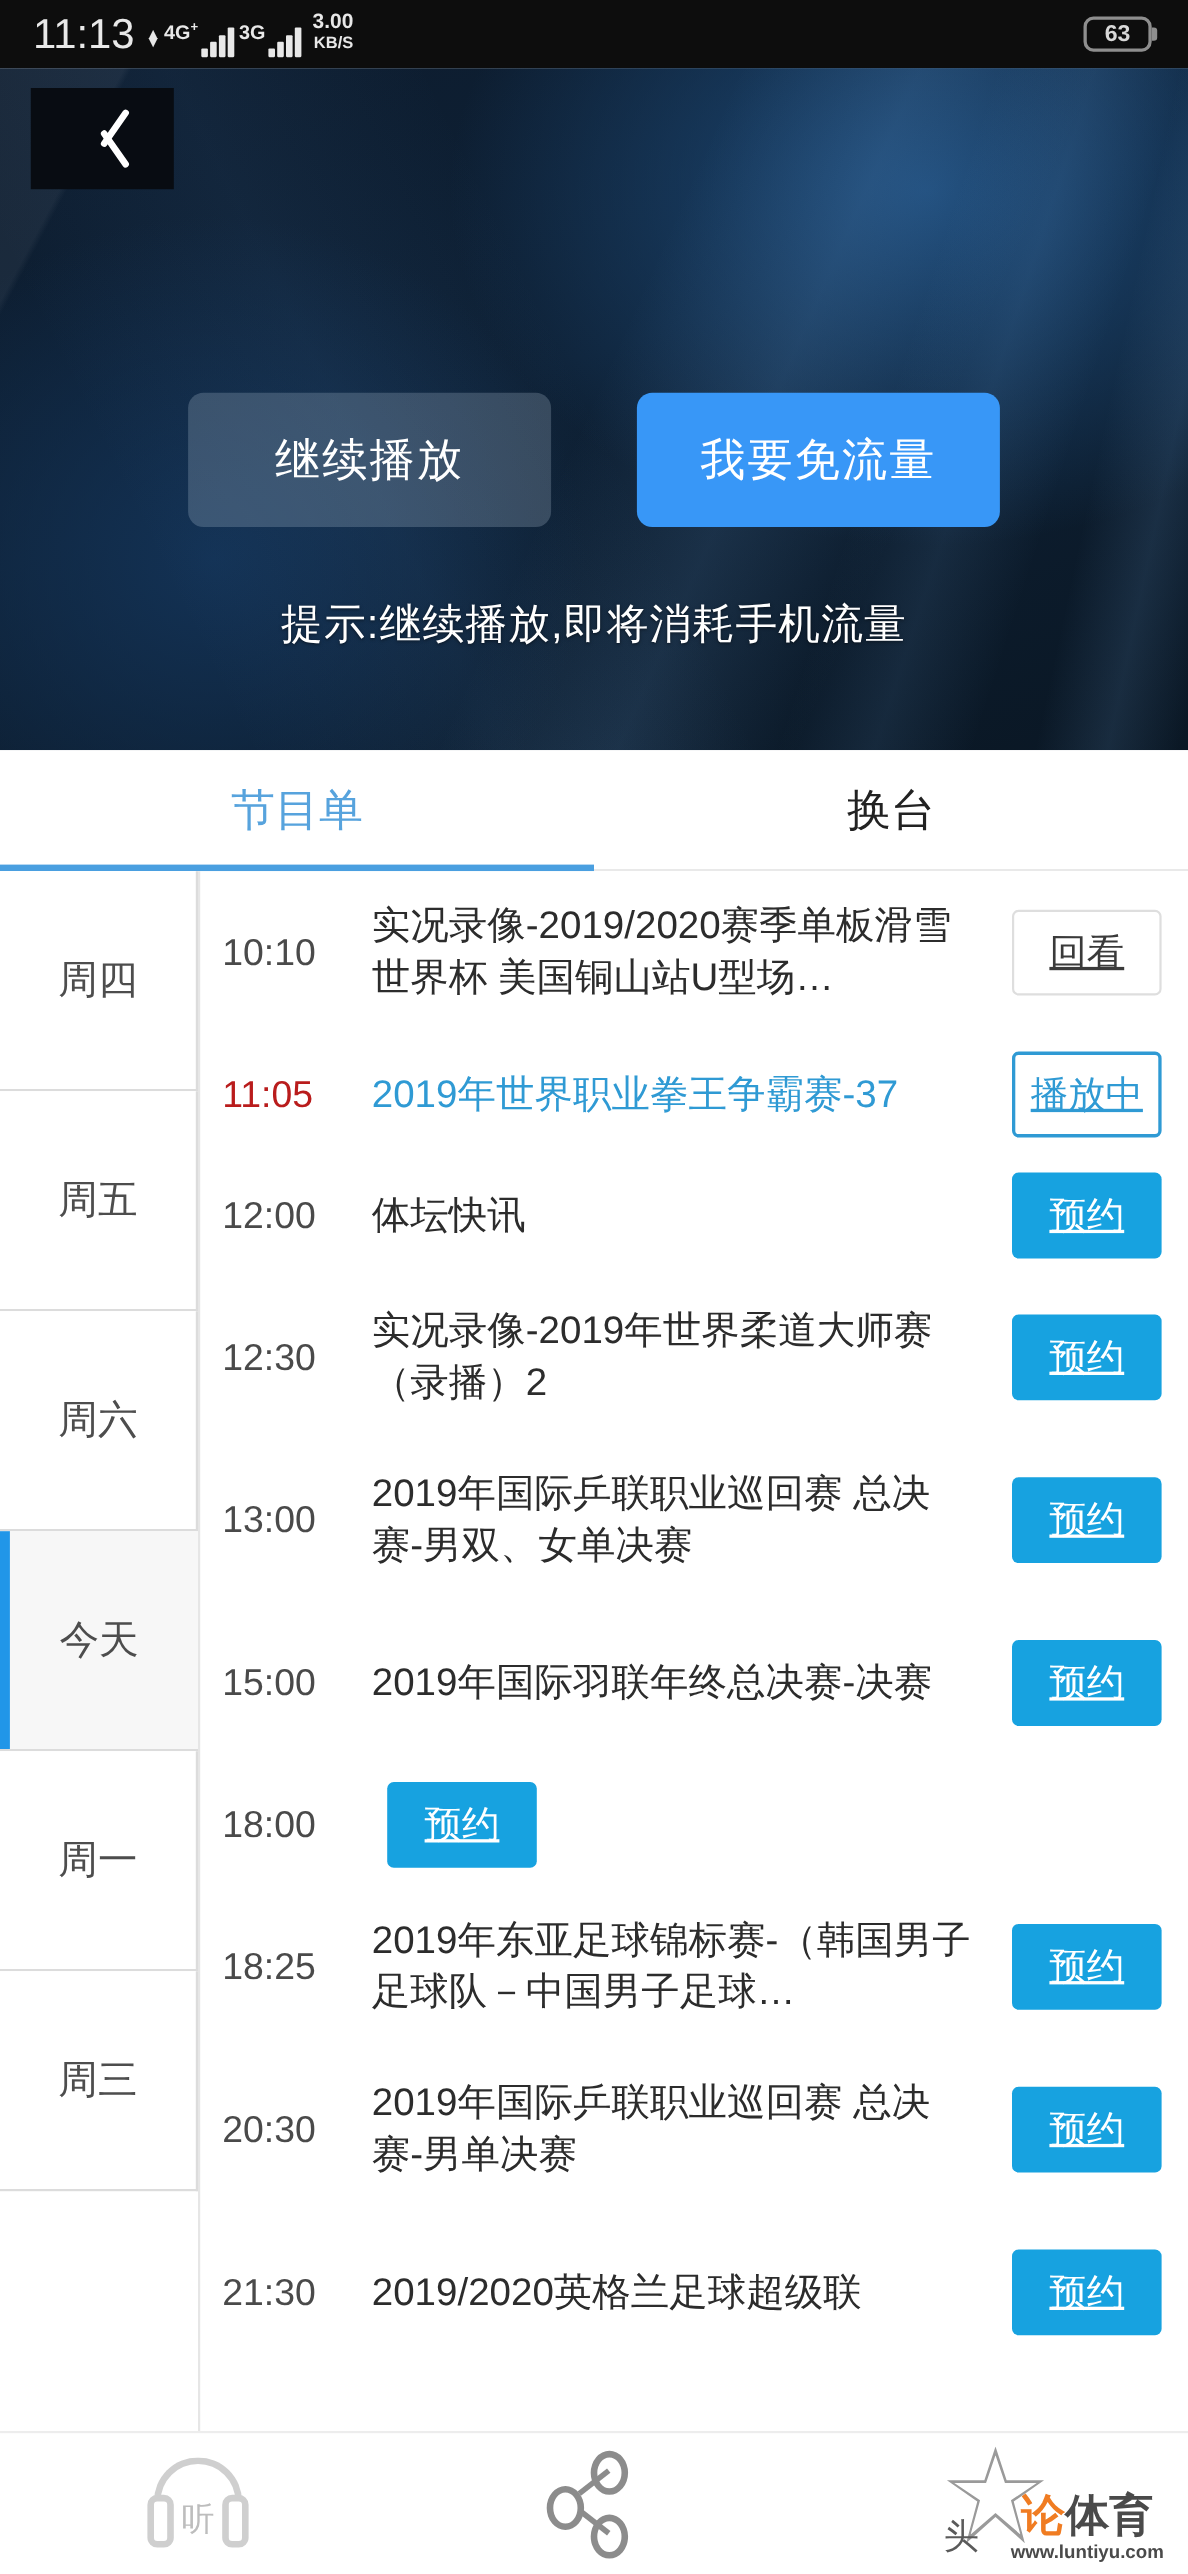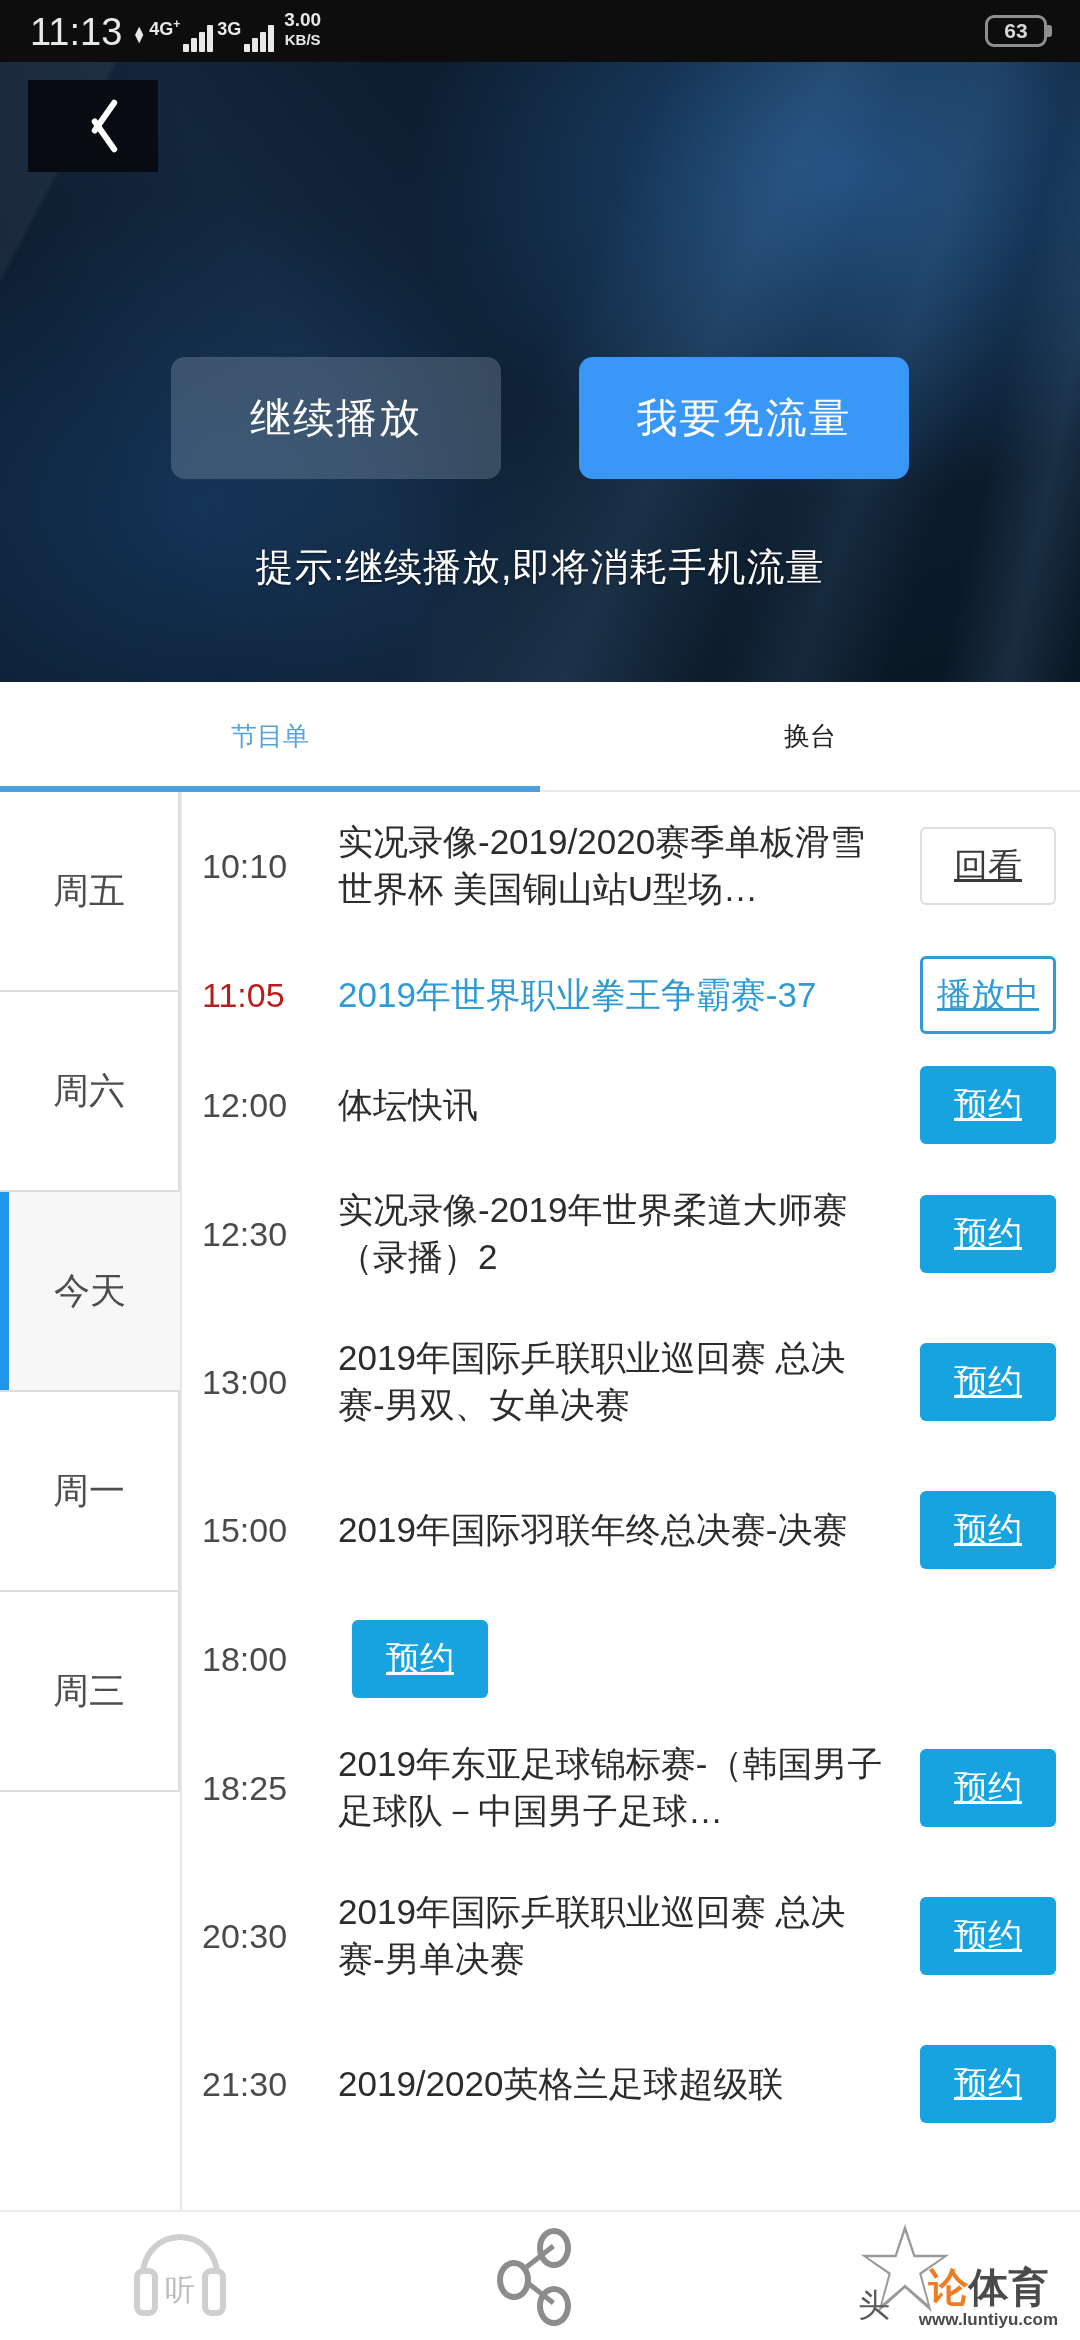--- a/index.html
+++ b/index.html
@@ -23,21 +23,21 @@
            display:flex; flex-direction:column; align-items:center; }
   .arrows span{ display:block; line-height:8px; font-size:14px; }
   .sig-group{ display:flex; align-items:flex-end; gap:3px; }
   .sig-label{ font-size:18px; line-height:18px; margin-bottom:14px; font-weight:700;}
   .sig-label sup{ font-size:12px; }
   .bars{ display:flex; align-items:flex-end; gap:2px; height:28px; }
   .bars i{ display:block; width:6px; background:#e8e8e8; border-radius:1px; }
   .bars i:nth-child(1){height:8px;} .bars i:nth-child(2){height:14px;}
   .bars i:nth-child(3){height:20px;} .bars i:nth-child(4){height:27px;}
   .sb-speed{ font-size:19px; line-height:20px; font-weight:600; margin-left:6px; margin-bottom:2px;
-             display:flex; flex-direction:column; align-items:center; }
+             display:flex; flex-direction:column; align-items:flex-end; }
   .sb-speed .kb{ font-size:15px; }
   .battery{
     position:absolute; right:33px; top:50%; transform:translateY(-50%);
     width:62px; height:32px; border:3px solid #8e8e8e; border-radius:9px;
     display:flex; align-items:center; justify-content:center;
     font-size:21px; font-weight:700; color:#d8d8d8;
   }
   .battery:after{
     content:""; position:absolute; right:-8px; top:50%; transform:translateY(-50%);
     width:5px; height:12px; background:#8e8e8e; border-radius:0 3px 3px 0;
@@ -92,21 +92,21 @@
     text-shadow:0 1px 3px rgba(0,0,0,.55);
   }
 
   
   .tabs{
     height:110px; background:#ffffff; display:flex;
     border-bottom:2px solid #e9e9e9; position:relative;
   }
   .tab{
     flex:1; display:flex; align-items:center; justify-content:center;
-    font-size:26px; color:#222222; cursor:pointer;
+    font-size:40px; color:#222222; cursor:pointer;
   }
   .tab.active{ color:#57a3dd; }
   .tab.active:after{
     content:""; position:absolute; bottom:-2px; left:0; width:540px; height:6px;
     background:#4a9fe0;
   }
 
   
   .schedule{ display:flex; height:calc(2340px - 62px - 620px - 110px - 130px); }
 
@@ -265,20 +265,21 @@
 </div>
 
 <div class="tabs">
   <div class="tab active">节目单</div>
   <div class="tab">换台</div>
 </div>
 
 <div class="schedule">
 
   <div class="daybar">
+    <div class="day">周四</div>
     <div class="day">周五</div>
     <div class="day">周六</div>
     <div class="day active">今天</div>
     <div class="day">周一</div>
     <div class="day">周三</div>
   </div>
 
   <div class="proglist">
 
     <div class="prow row-h1">

